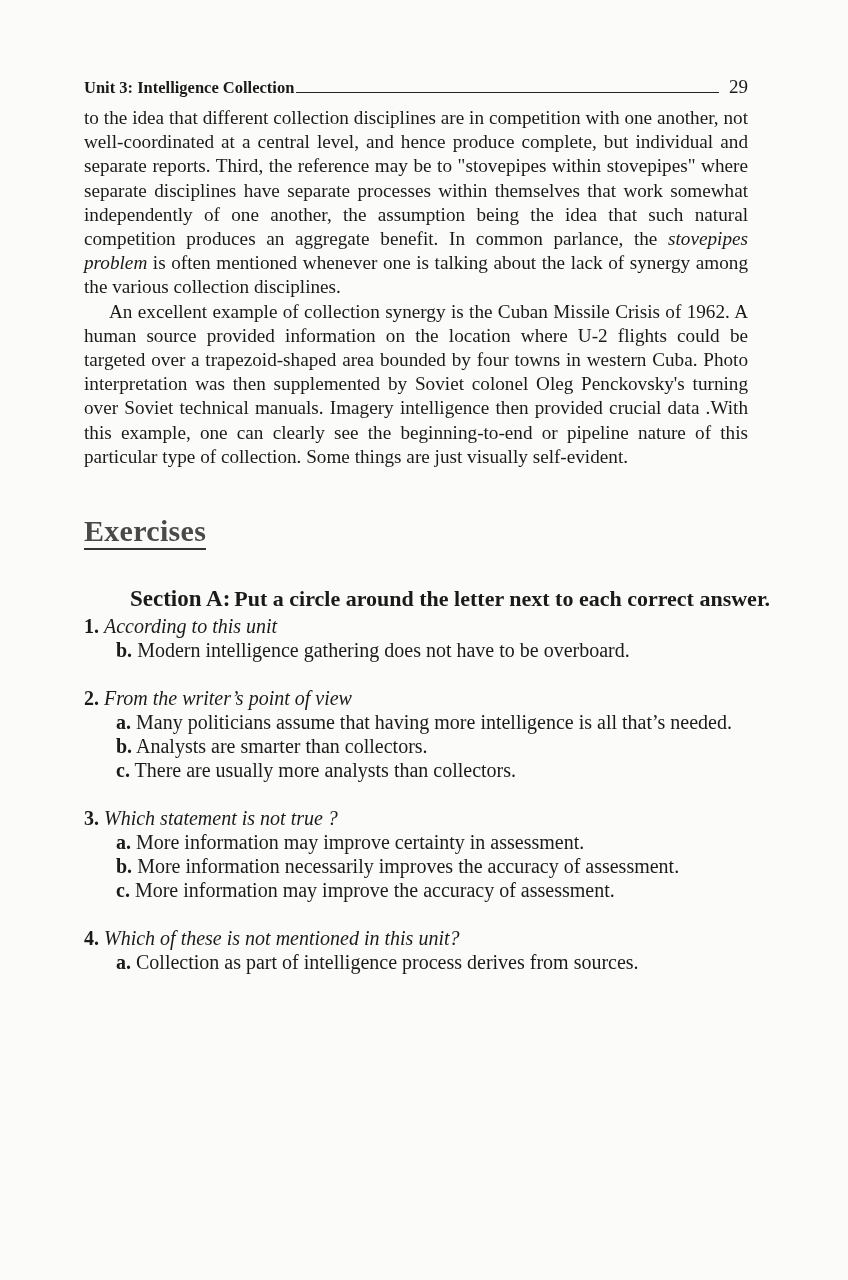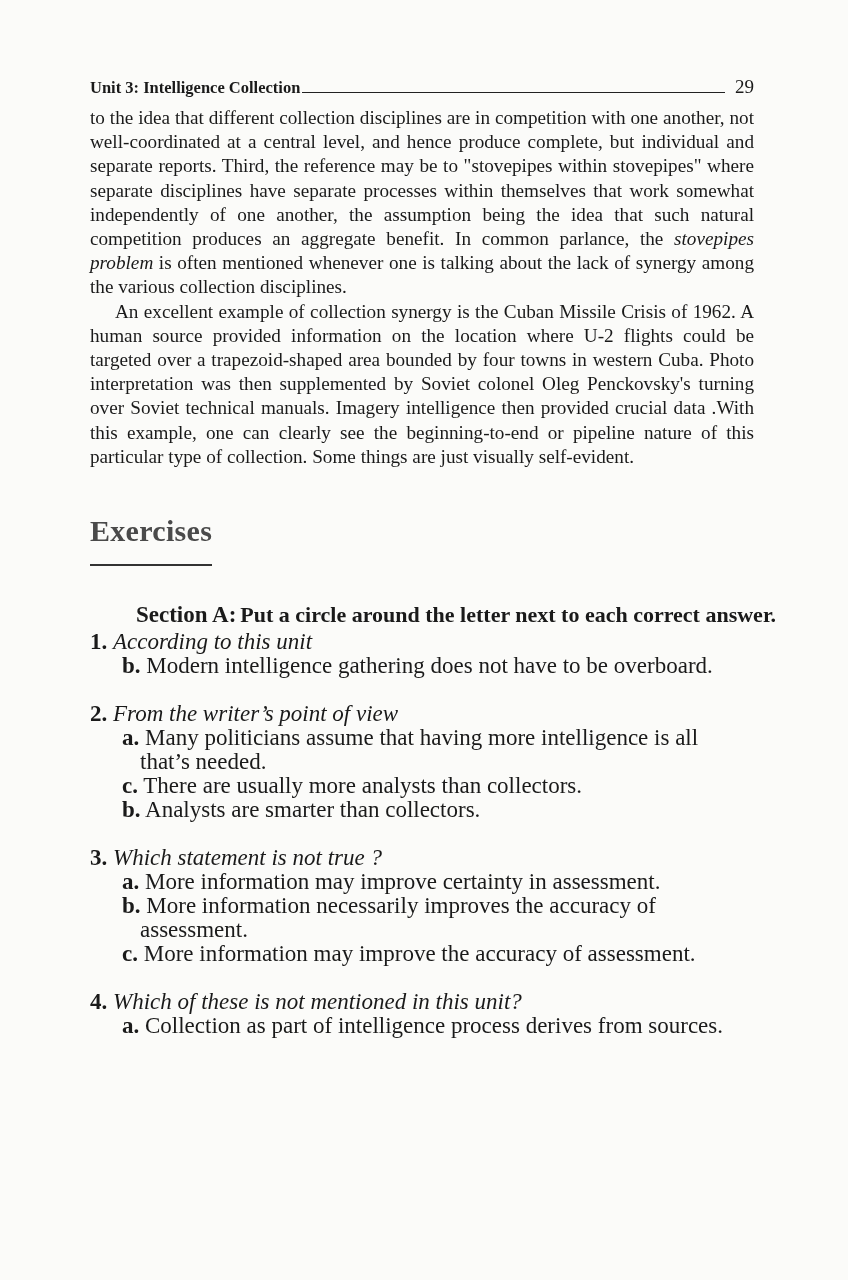--- a/index.html
+++ b/index.html
@@ -10,21 +10,21 @@
       width: 848px;
       height: 1280px;
       background: #fbfbf9;
       overflow: hidden;
       font-family: "Liberation Serif", serif;
       color: #1a1a1a;
       position: relative;
     }
     .page {
       position: absolute;
-      left: 90px;
+      left: 84px;
       top: 70px;
       width: 664px;
     }
     .running-head {
       display: flex;
       align-items: flex-end;
       height: 28px;
       font-size: 16.5px;
     }
     .running-head .unit-title {
@@ -52,38 +52,38 @@
       text-indent: 25px;
     }
     .exercises-heading {
       margin-top: 46px;
       font-size: 30px;
       font-weight: bold;
       color: #4a4a4a;
       display: inline-block;
       border-bottom: 2px solid #333;
       line-height: 32px;
-      padding-bottom: 17px;
+      padding-bottom: 1px;
       letter-spacing: 0.3px;
     }
     .section-head {
       margin-top: 36px;
       font-weight: bold;
       white-space: nowrap;
     }
     .section-head .label {
       font-size: 23px;
       margin-left: 46px;
     }
     .section-head .instr {
       font-size: 22px;
     }
     .question {
       margin-top: 2px;
-      font-size: 23px;
+      font-size: 20px;
       line-height: 24px;
     }
     .question + .question {
       margin-top: 24px;
     }
     .q-stem .num {
       font-weight: bold;
     }
     .q-stem .stem {
       font-style: italic;
@@ -128,22 +128,22 @@
     </div>
     <div class="option"><span class="letter">b.</span> <span>Modern intelligence gathering does not have to be overboard.</span></div>
   </div>
 
   <div class="question">
     <div class="q-stem">
       <span class="num">2.</span>
       <span class="stem">From the writer’s point of view</span>
     </div>
     <div class="option"><span class="letter">a.</span> <span>Many politicians assume that having more intelligence is all that’s needed.</span></div>
+    <div class="option"><span class="letter">b.</span> <span>Analysts are smarter than collectors.</span></div>
     <div class="option"><span class="letter">c.</span> <span>There are usually more analysts than collectors.</span></div>
-    <div class="option"><span class="letter">b.</span> <span>Analysts are smarter than collectors.</span></div>
   </div>
 
   <div class="question">
     <div class="q-stem">
       <span class="num">3.</span>
       <span class="stem">Which statement is not true ?</span>
     </div>
     <div class="option"><span class="letter">a.</span> <span>More information may improve certainty in assessment.</span></div>
     <div class="option"><span class="letter">b.</span> <span>More information necessarily improves the accuracy of assessment.</span></div>
     <div class="option"><span class="letter">c.</span> <span>More information may improve the accuracy of assessment.</span></div>

